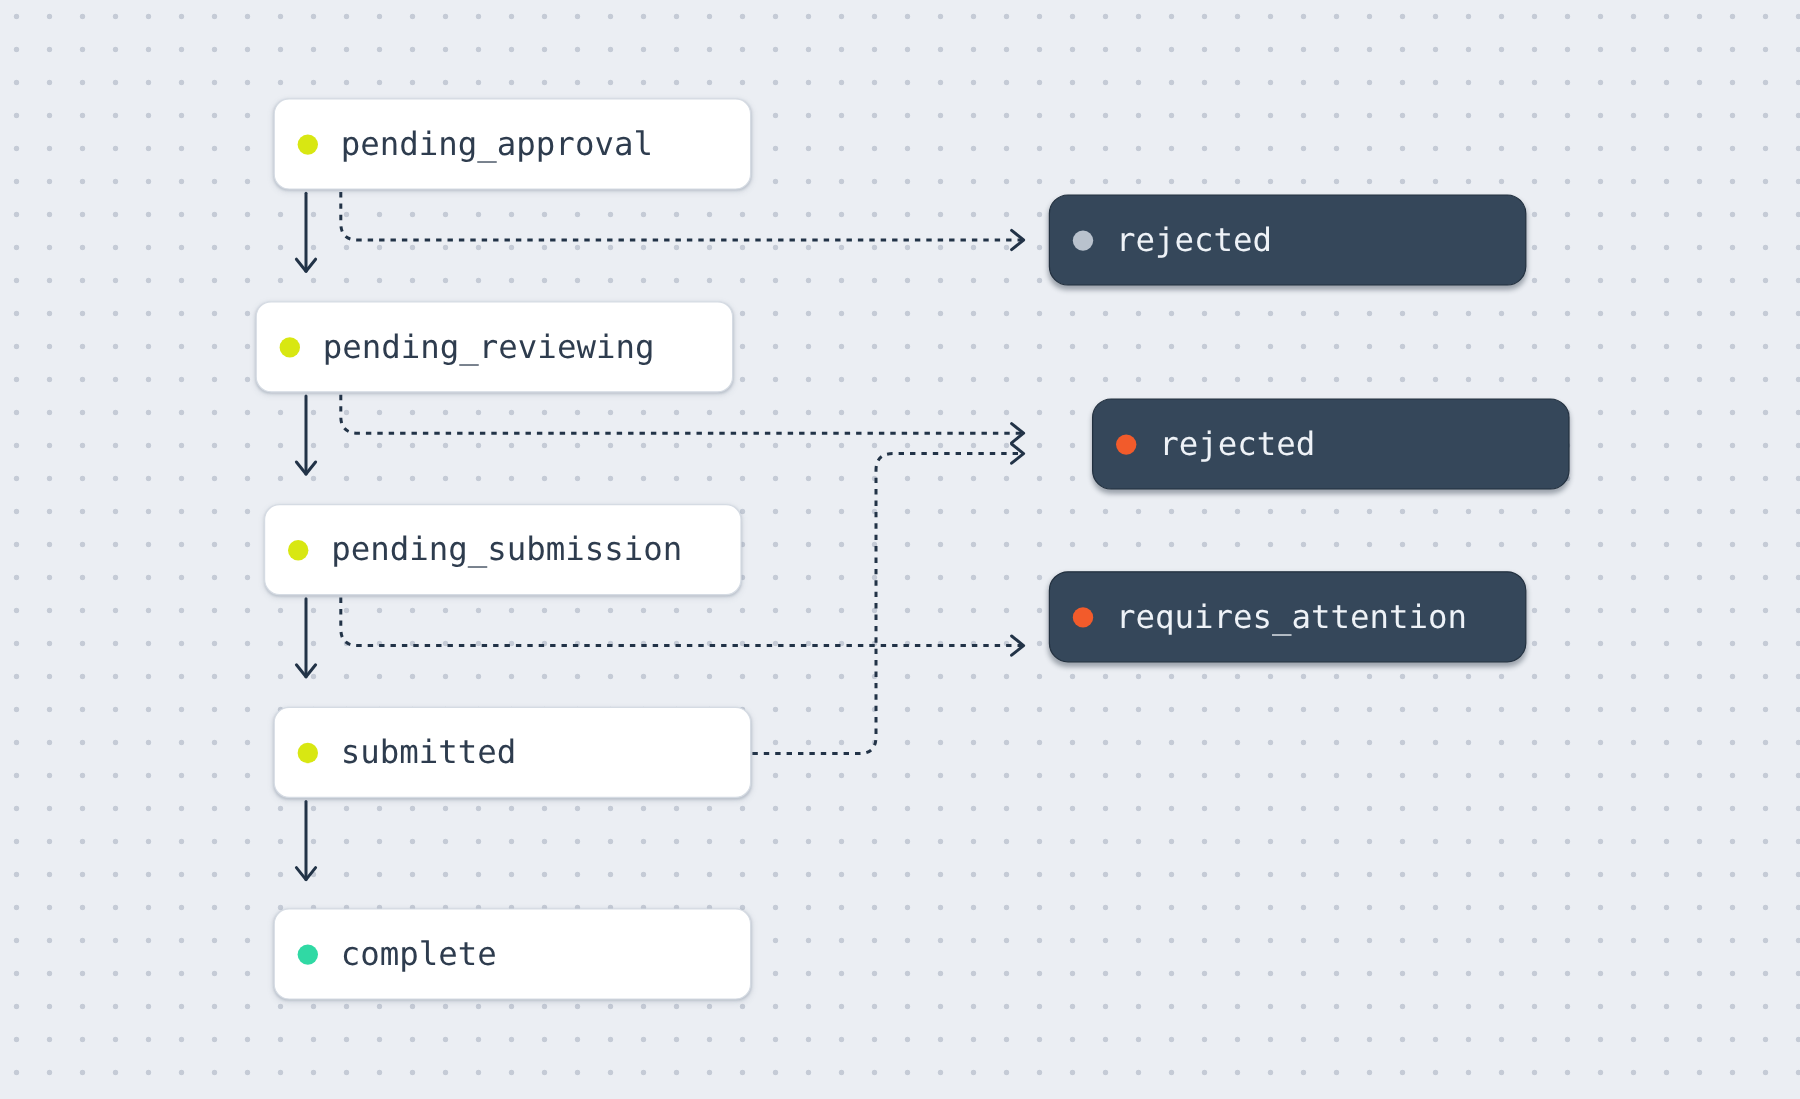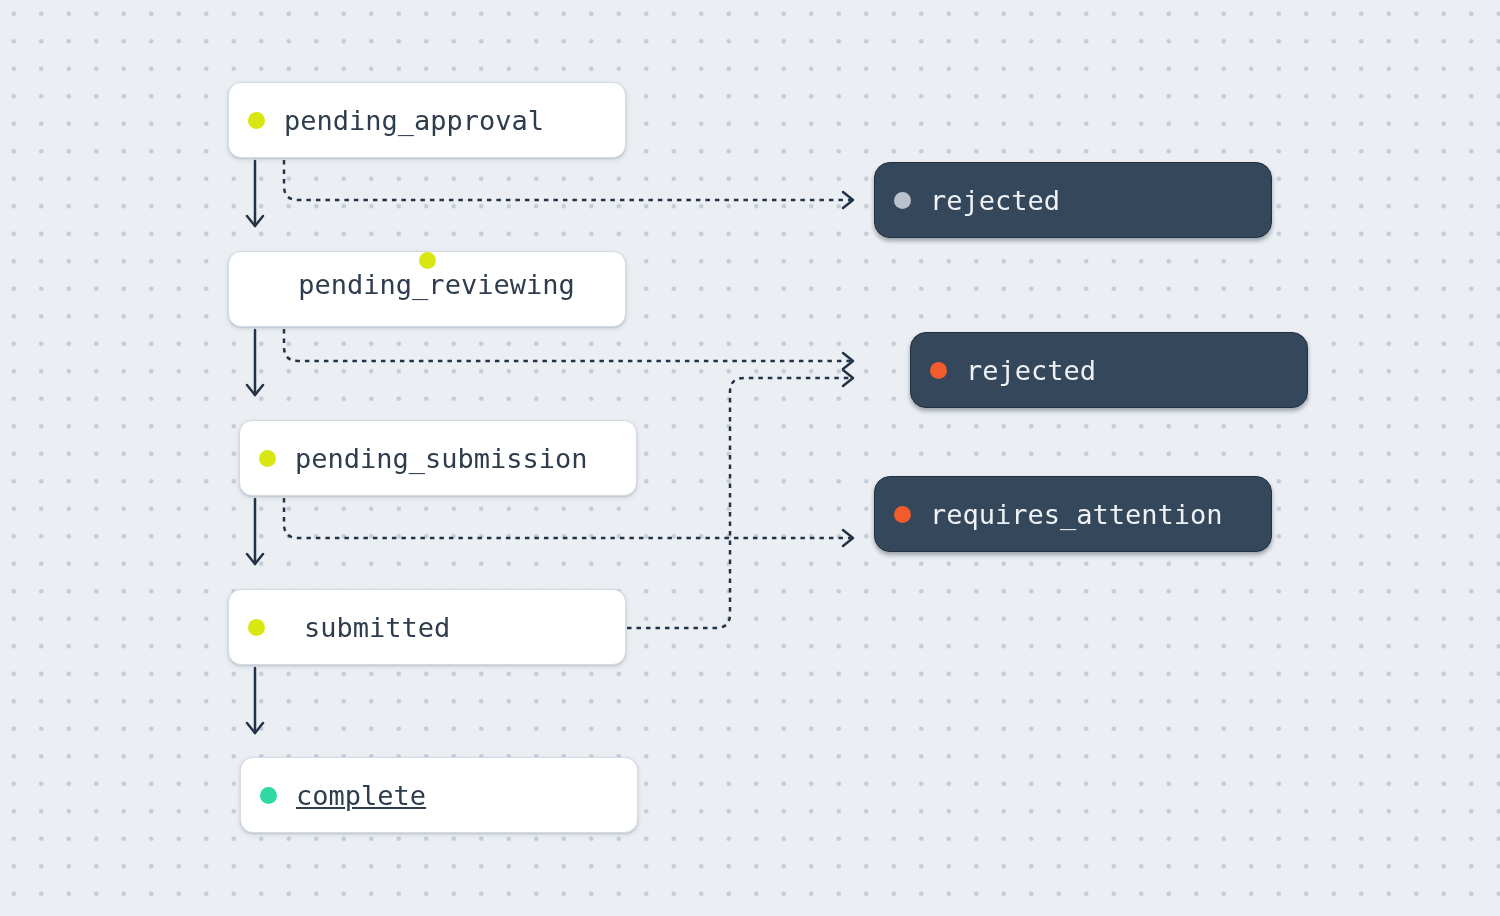--- a/index.html
+++ b/index.html
@@ -85,36 +85,36 @@
     <path d="M284,329 V347 Q284,361 298,361 H853" fill="none" stroke="#223347" stroke-width="2.5" stroke-dasharray="4.5 5" marker-end="url(#chev)"></path>
     <path d="M284,498 V524 Q284,538 298,538 H853" fill="none" stroke="#223347" stroke-width="2.5" stroke-dasharray="4.5 5" marker-end="url(#chev)"></path>
     <path d="M627,628 H716 Q730,628 730,614 V392 Q730,378 744,378 H853" fill="none" stroke="#223347" stroke-width="2.5" stroke-dasharray="4.5 5" marker-end="url(#chev)"></path>
   </svg>
 
   <div class="card light" style="left:228px; top:82px;">
     <span class="dot" style="background: rgb(216, 231, 18);"></span>
     <span class="label">pending_approval</span>
   </div>
 
-  <div class="card light" style="left:228px; top:251px;flex-direction:column;">
+  <div class="card light" style="left:213px; top:251px;">
     <span class="dot" style="background: rgb(216, 231, 18);"></span>
     <span class="label">pending_reviewing</span>
   </div>
 
-  <div class="card light" style="left:239px; top:420px;">
+  <div class="card light" style="left:220px; top:420px;">
     <span class="dot" style="background: rgb(216, 231, 18);"></span>
     <span class="label">pending_submission</span>
   </div>
 
-  <div class="card light" style="left:228px; top:589px;gap:20px;">
+  <div class="card light" style="left:228px; top:589px;">
     <span class="dot" style="background: rgb(216, 231, 18);"></span>
     <span class="label">submitted</span>
   </div>
 
-  <div class="card light" style="left:240px; top:757px;text-decoration:underline;">
+  <div class="card light" style="left:228px; top:757px;">
     <span class="dot" style="background: rgb(48, 217, 164);"></span>
     <span class="label">complete</span>
   </div>
 
   <div class="card dark" style="left:874px; top:162px;">
     <span class="dot" style="background: rgb(185, 194, 205);"></span>
     <span class="label">rejected</span>
   </div>
 
   <div class="card dark" style="left:874px; top:332px;margin-left:36px;">

